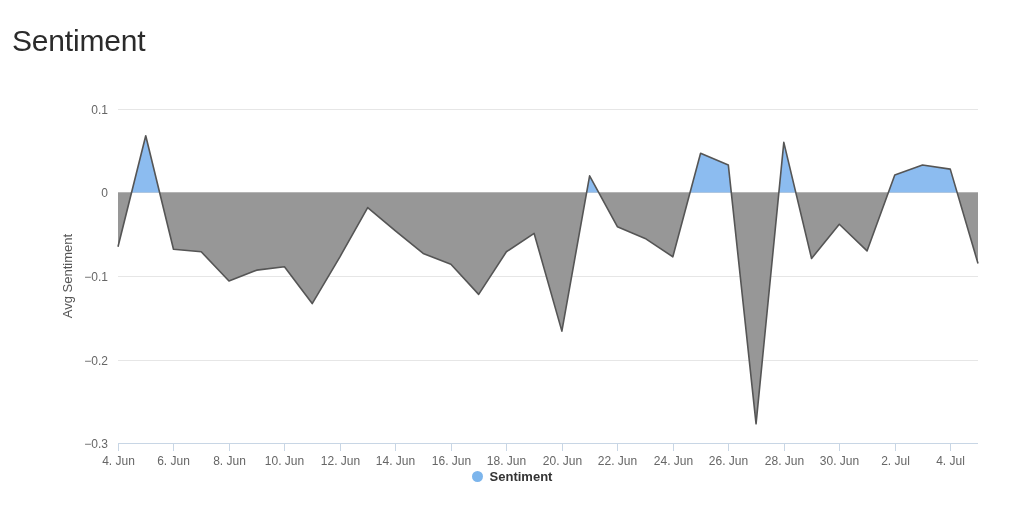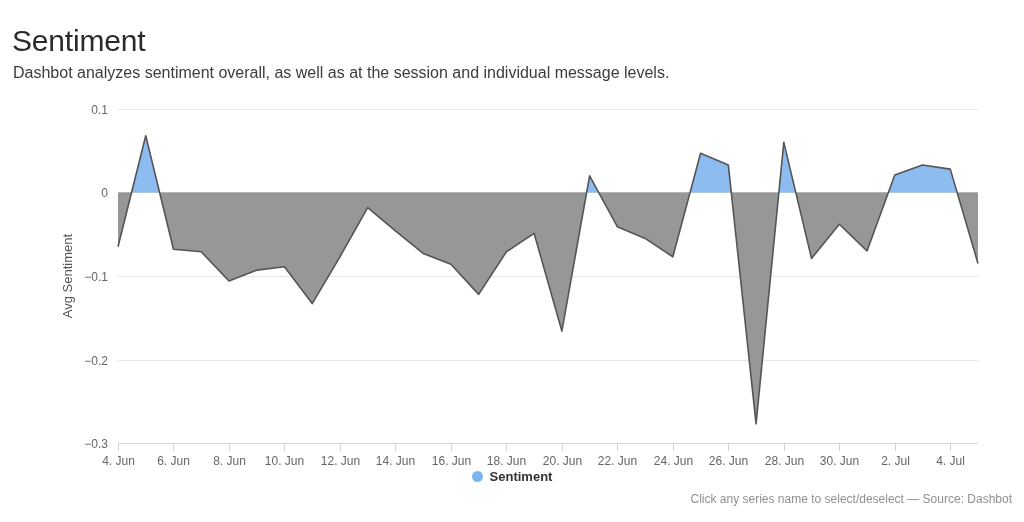--- a/index.html
+++ b/index.html
@@ -124,21 +124,20 @@
     font-size: 12px;
     color: #909090;
   }
 </style>
 </head>
 <body>
 
 <div class="page">
 
   <h1 id="page-title">Sentiment</h1>
-  <p id="page-subtitle">Dashbot analyzes sentiment overall, as well as at the session and individual message levels.</p>
 
   <div class="chart-area">
     <svg id="chart-svg" width="1024" height="390">
       <g>
           <line x1="118" y1="21.5" x2="978" y2="21.5" class="grid-line"></line>
           <line x1="118" y1="104.5" x2="978" y2="104.5" class="zero-line"></line>
           <line x1="118" y1="188.5" x2="978" y2="188.5" class="grid-line"></line>
           <line x1="118" y1="272.5" x2="978" y2="272.5" class="grid-line"></line>
         </g>
       <g>
@@ -199,15 +198,14 @@
     </svg>
   </div>
 
   <div class="legend">
     <span class="legend-item">
       <span class="legend-dot" style="background: rgb(124, 181, 236);"></span>
       <span class="legend-label">Sentiment</span>
     </span>
   </div>
 
-  <div id="chart-footer">Click any series name to select/deselect — Source: Dashbot</div>
 
 </div>
 
 </body></html>

